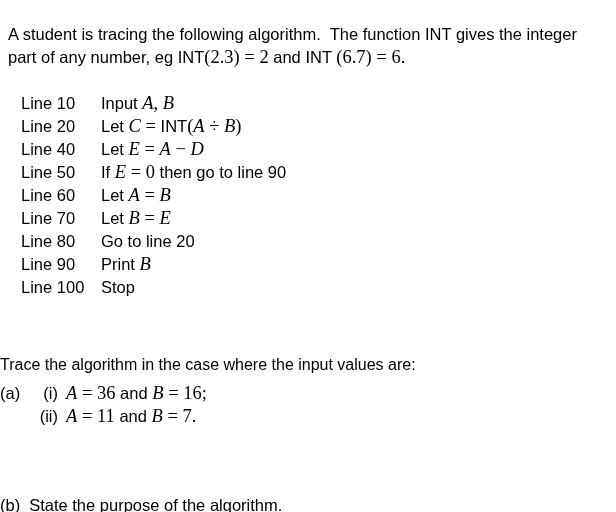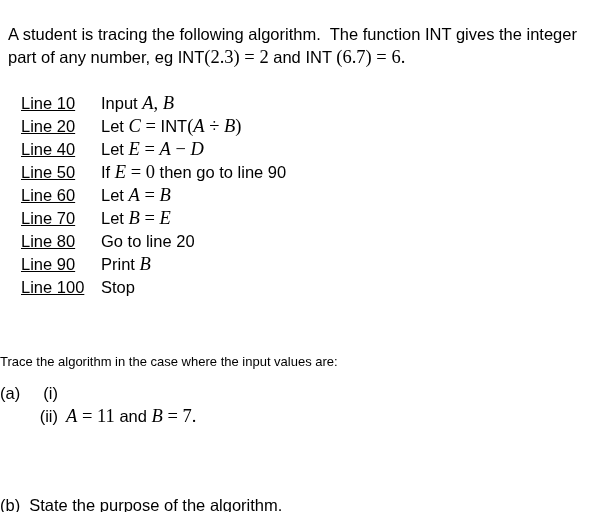--- a/index.html
+++ b/index.html
@@ -59,33 +59,32 @@
   }
   .row {
     display: flex;
     height: 23px;
     align-items: baseline;
     white-space: nowrap;
   }
   .lbl {
     width: 80px;
     flex: 0 0 80px;
-    text-decoration: underline;
   }
   .stmt {
     flex: 0 0 auto;
     margin-top: 16px;
   }
 
   
   .trace {
     position: absolute;
     left: 0px;
     top: 337px;
-    font-size: 13px;
+    font-size: 16px;
     line-height: 23px;
     white-space: nowrap;
   }
 
   
   .part-a {
     position: absolute;
     left: 0px;
     top: 382px;
     font-size: 16.5px;
@@ -182,20 +181,21 @@
 
   </div>
 
   <p class="trace">Trace the algorithm in the case where the input values are:</p>
 
   <div class="part-a">
 
     <div class="a-row">
       <span class="a-tag">(a)</span>
       <span class="a-rom">(i)</span>
+      <span class="a-body"><span class="mv">A</span><span class="op"> <span>=</span> </span><span class="mn">36</span><span> <span>and</span> </span><span class="mv">B</span><span class="op"> <span>=</span> </span><span class="mn">16;</span></span>
     </div>
 
     <div class="a-row">
       <span class="a-tag"></span>
       <span class="a-rom">(ii)</span>
       <span class="a-body"><span class="mv">A</span><span class="op"> <span>=</span> </span><span class="mn">11</span><span> <span>and</span> </span><span class="mv">B</span><span class="op"> <span>=</span> </span><span class="mn">7.</span></span>
     </div>
 
   </div>
 

